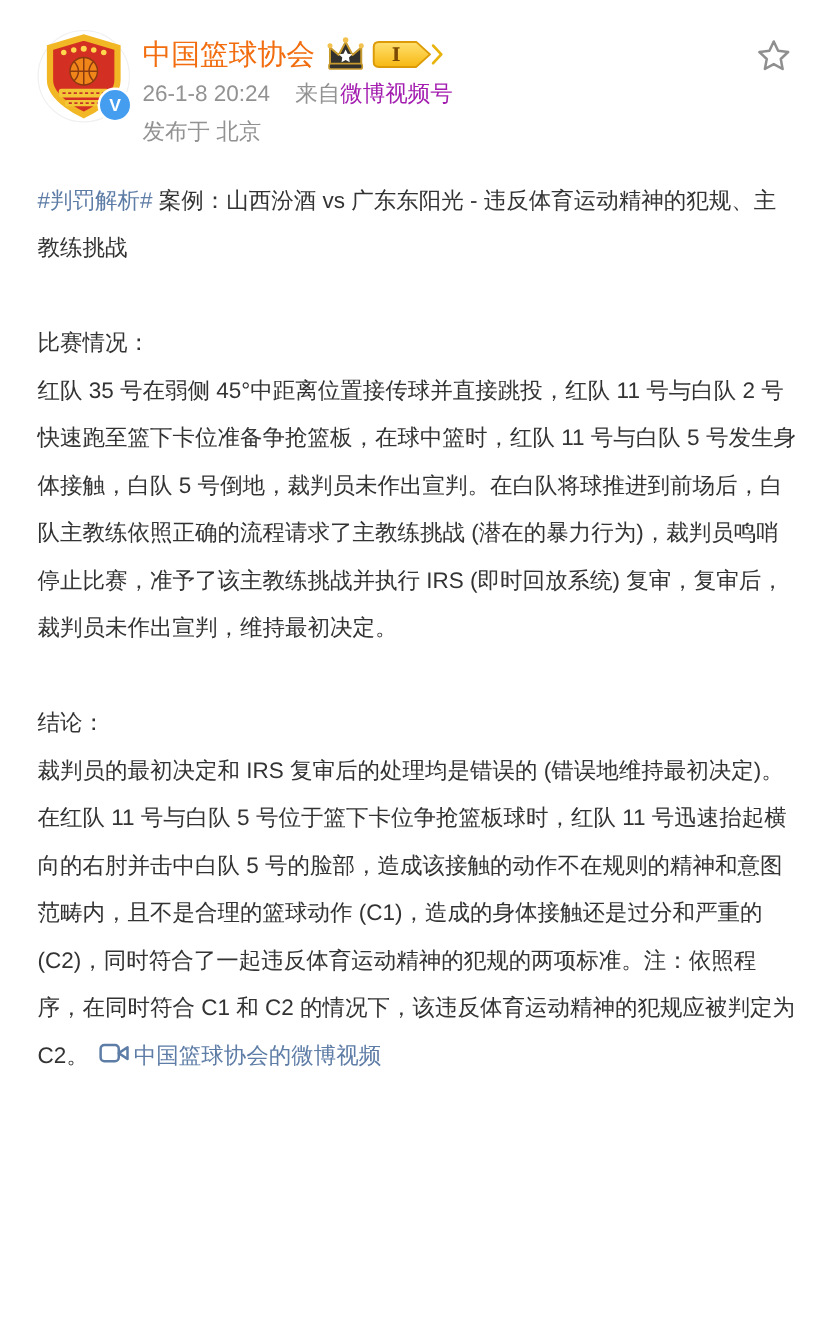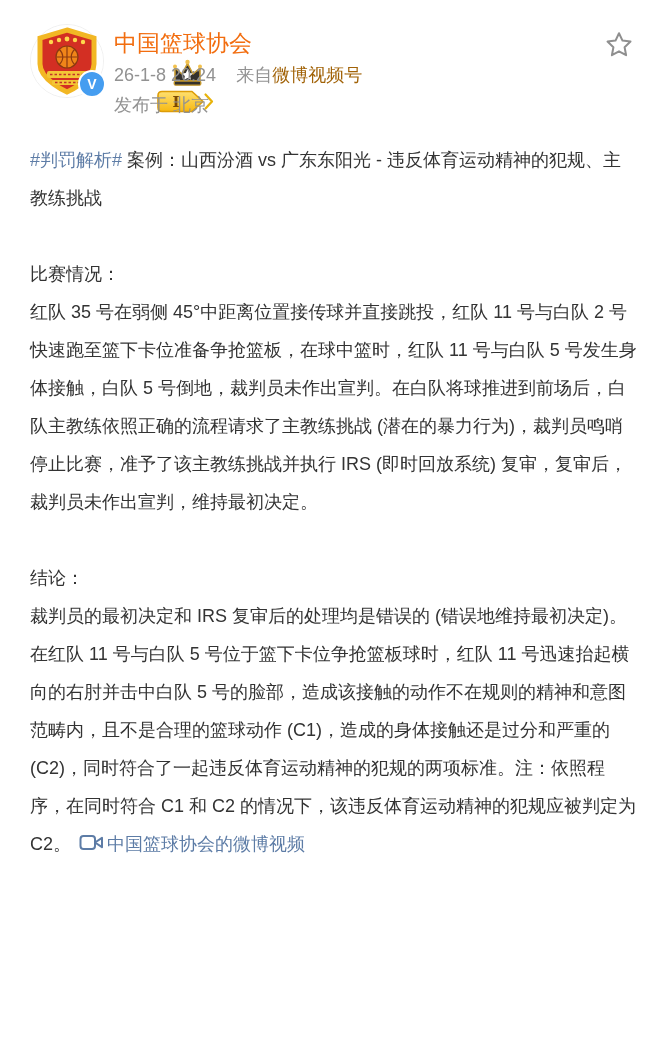--- a/index.html
+++ b/index.html
@@ -21,33 +21,33 @@
   .v-badge{
     position:absolute;left:78px;top:70px;
     width:24px;height:24px;border-radius:50%;
     background:#459df0;border:2px solid #ffffff;
     color:#fff;font-size:14px;font-weight:bold;
     display:flex;align-items:center;justify-content:center;
     box-sizing:content-box;
   }
   .name-row{
     position:absolute;left:114px;top:28px;
-    display:flex;align-items:center;flex-direction:column;
+    display:flex;align-items:center;
   }
   .username{
     font-size:23px;color:#f26d0f;line-height:30px;cursor:pointer;
     white-space:nowrap;
   }
   .crown{margin-left:8px;display:block;}
   .lvl{margin-left:3px;display:block;}
   .meta-row{
     position:absolute;left:114px;top:63px;
     font-size:18px;color:#929292;white-space:nowrap;
   }
-  .meta-row .src-link{color:#a16207;cursor:pointer;}
+  .meta-row .src-link{color:#a21caf;cursor:pointer;}
   .loc-row{
     position:absolute;left:114px;top:93px;
     font-size:18px;color:#929292;white-space:nowrap;
   }
   .fav{
     position:absolute;right:26px;top:30px;
     width:30px;height:30px;cursor:pointer;
   }
   
   .content{

